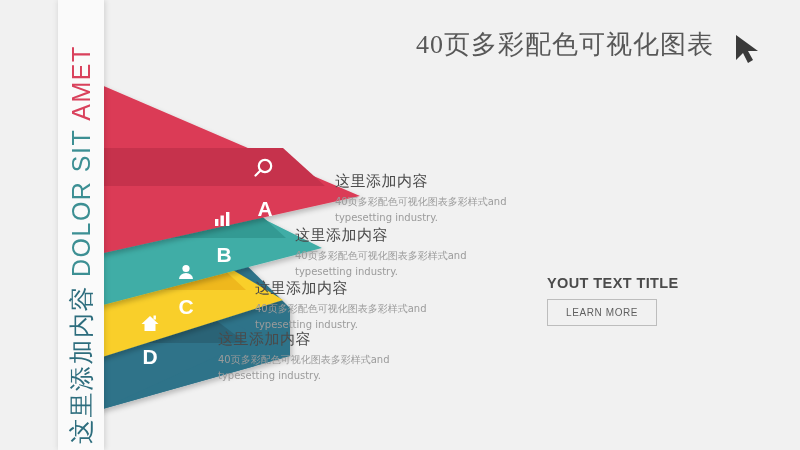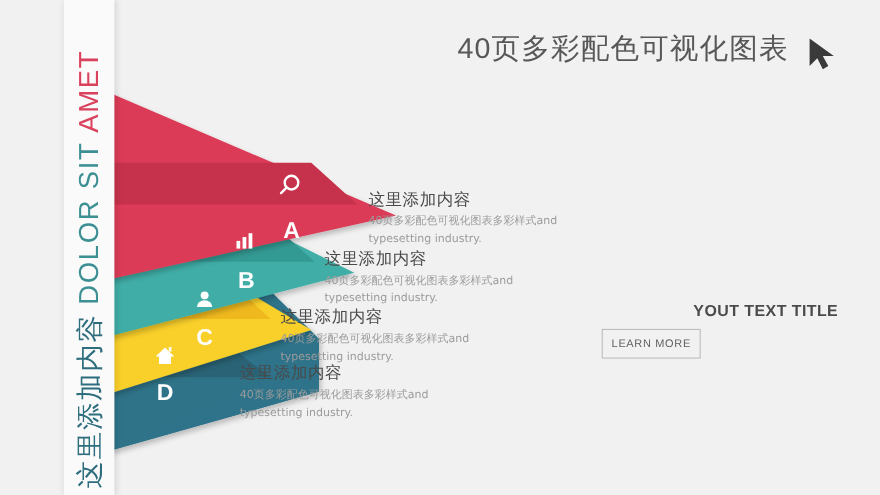--- a/index.html
+++ b/index.html
@@ -49,37 +49,36 @@
   }
   #blk-a{left:335px;top:172px;}
   #blk-b{left:295px;top:226px;}
   #blk-c{left:255px;top:279px;}
   #blk-d{left:218px;top:330px;}
 
   
   .title{
     position:absolute;left:416px;top:27px;z-index:8;
     font-size:26px;color:#585858;font-weight:400;letter-spacing:1px;
-    font-family:Liberation Sans, sans-serif;white-space:nowrap;
+    font-family:Liberation Serif, serif;white-space:nowrap;
   }
   .cursor{position:absolute;left:735px;top:34px;z-index:20;}
 
   
   .panel{position:absolute;left:547px;top:275px;width:215px;z-index:8;}
   .panel h2{
     margin:0 0 8px 0;font-size:14.5px;font-weight:700;color:#4b4b4b;
     letter-spacing:.4px;
-    text-align:right;
   }
   .panel p{
     margin:0 0 16px 0;font-size:9px;line-height:1.65;color:#a2a2a2;
     font-family:"DejaVu Sans",sans-serif;
   }
   .learn{
-    display:inline-block;padding:7px 8px;border:1px solid #bdbdbd;
+    display:inline-block;padding:7px 18px;border:1px solid #bdbdbd;
     background:transparent;font-size:10px;color:#5f5f5f;letter-spacing:.6px;
     cursor:pointer;
   }
 </style>
 </head>
 <body>
 
 <div class="slide">
 
   <div class="ribbon"></div>

